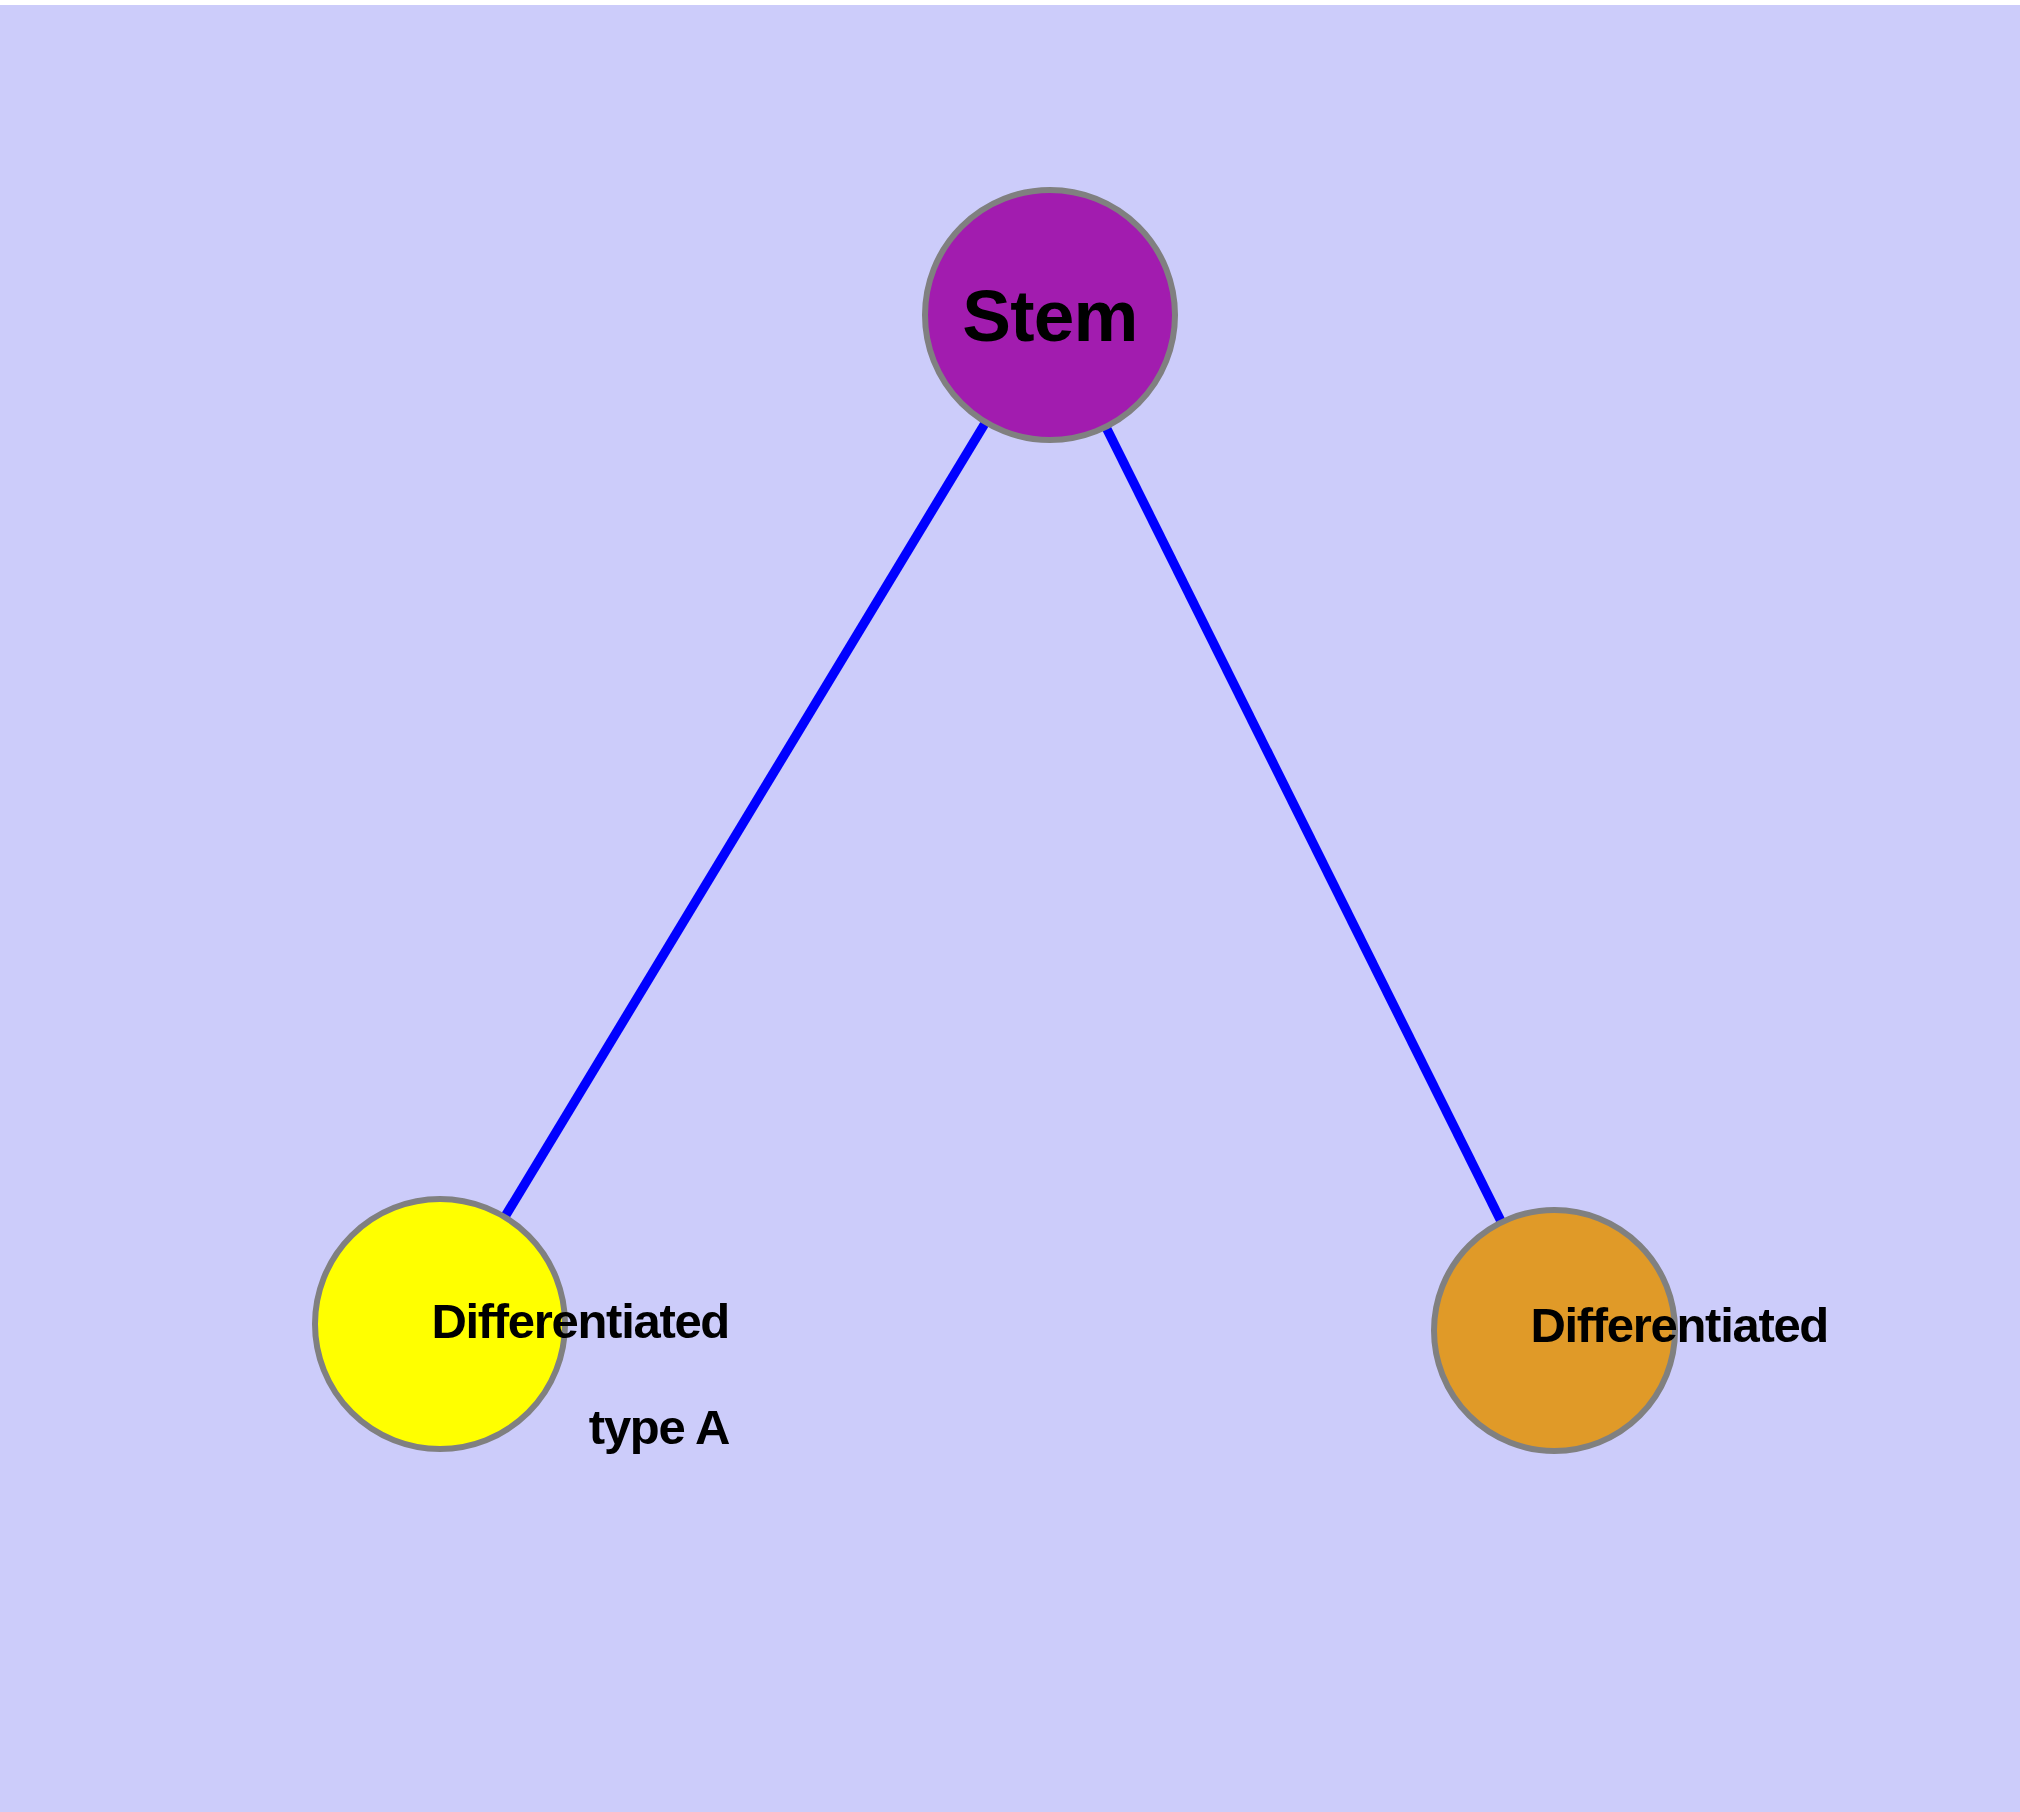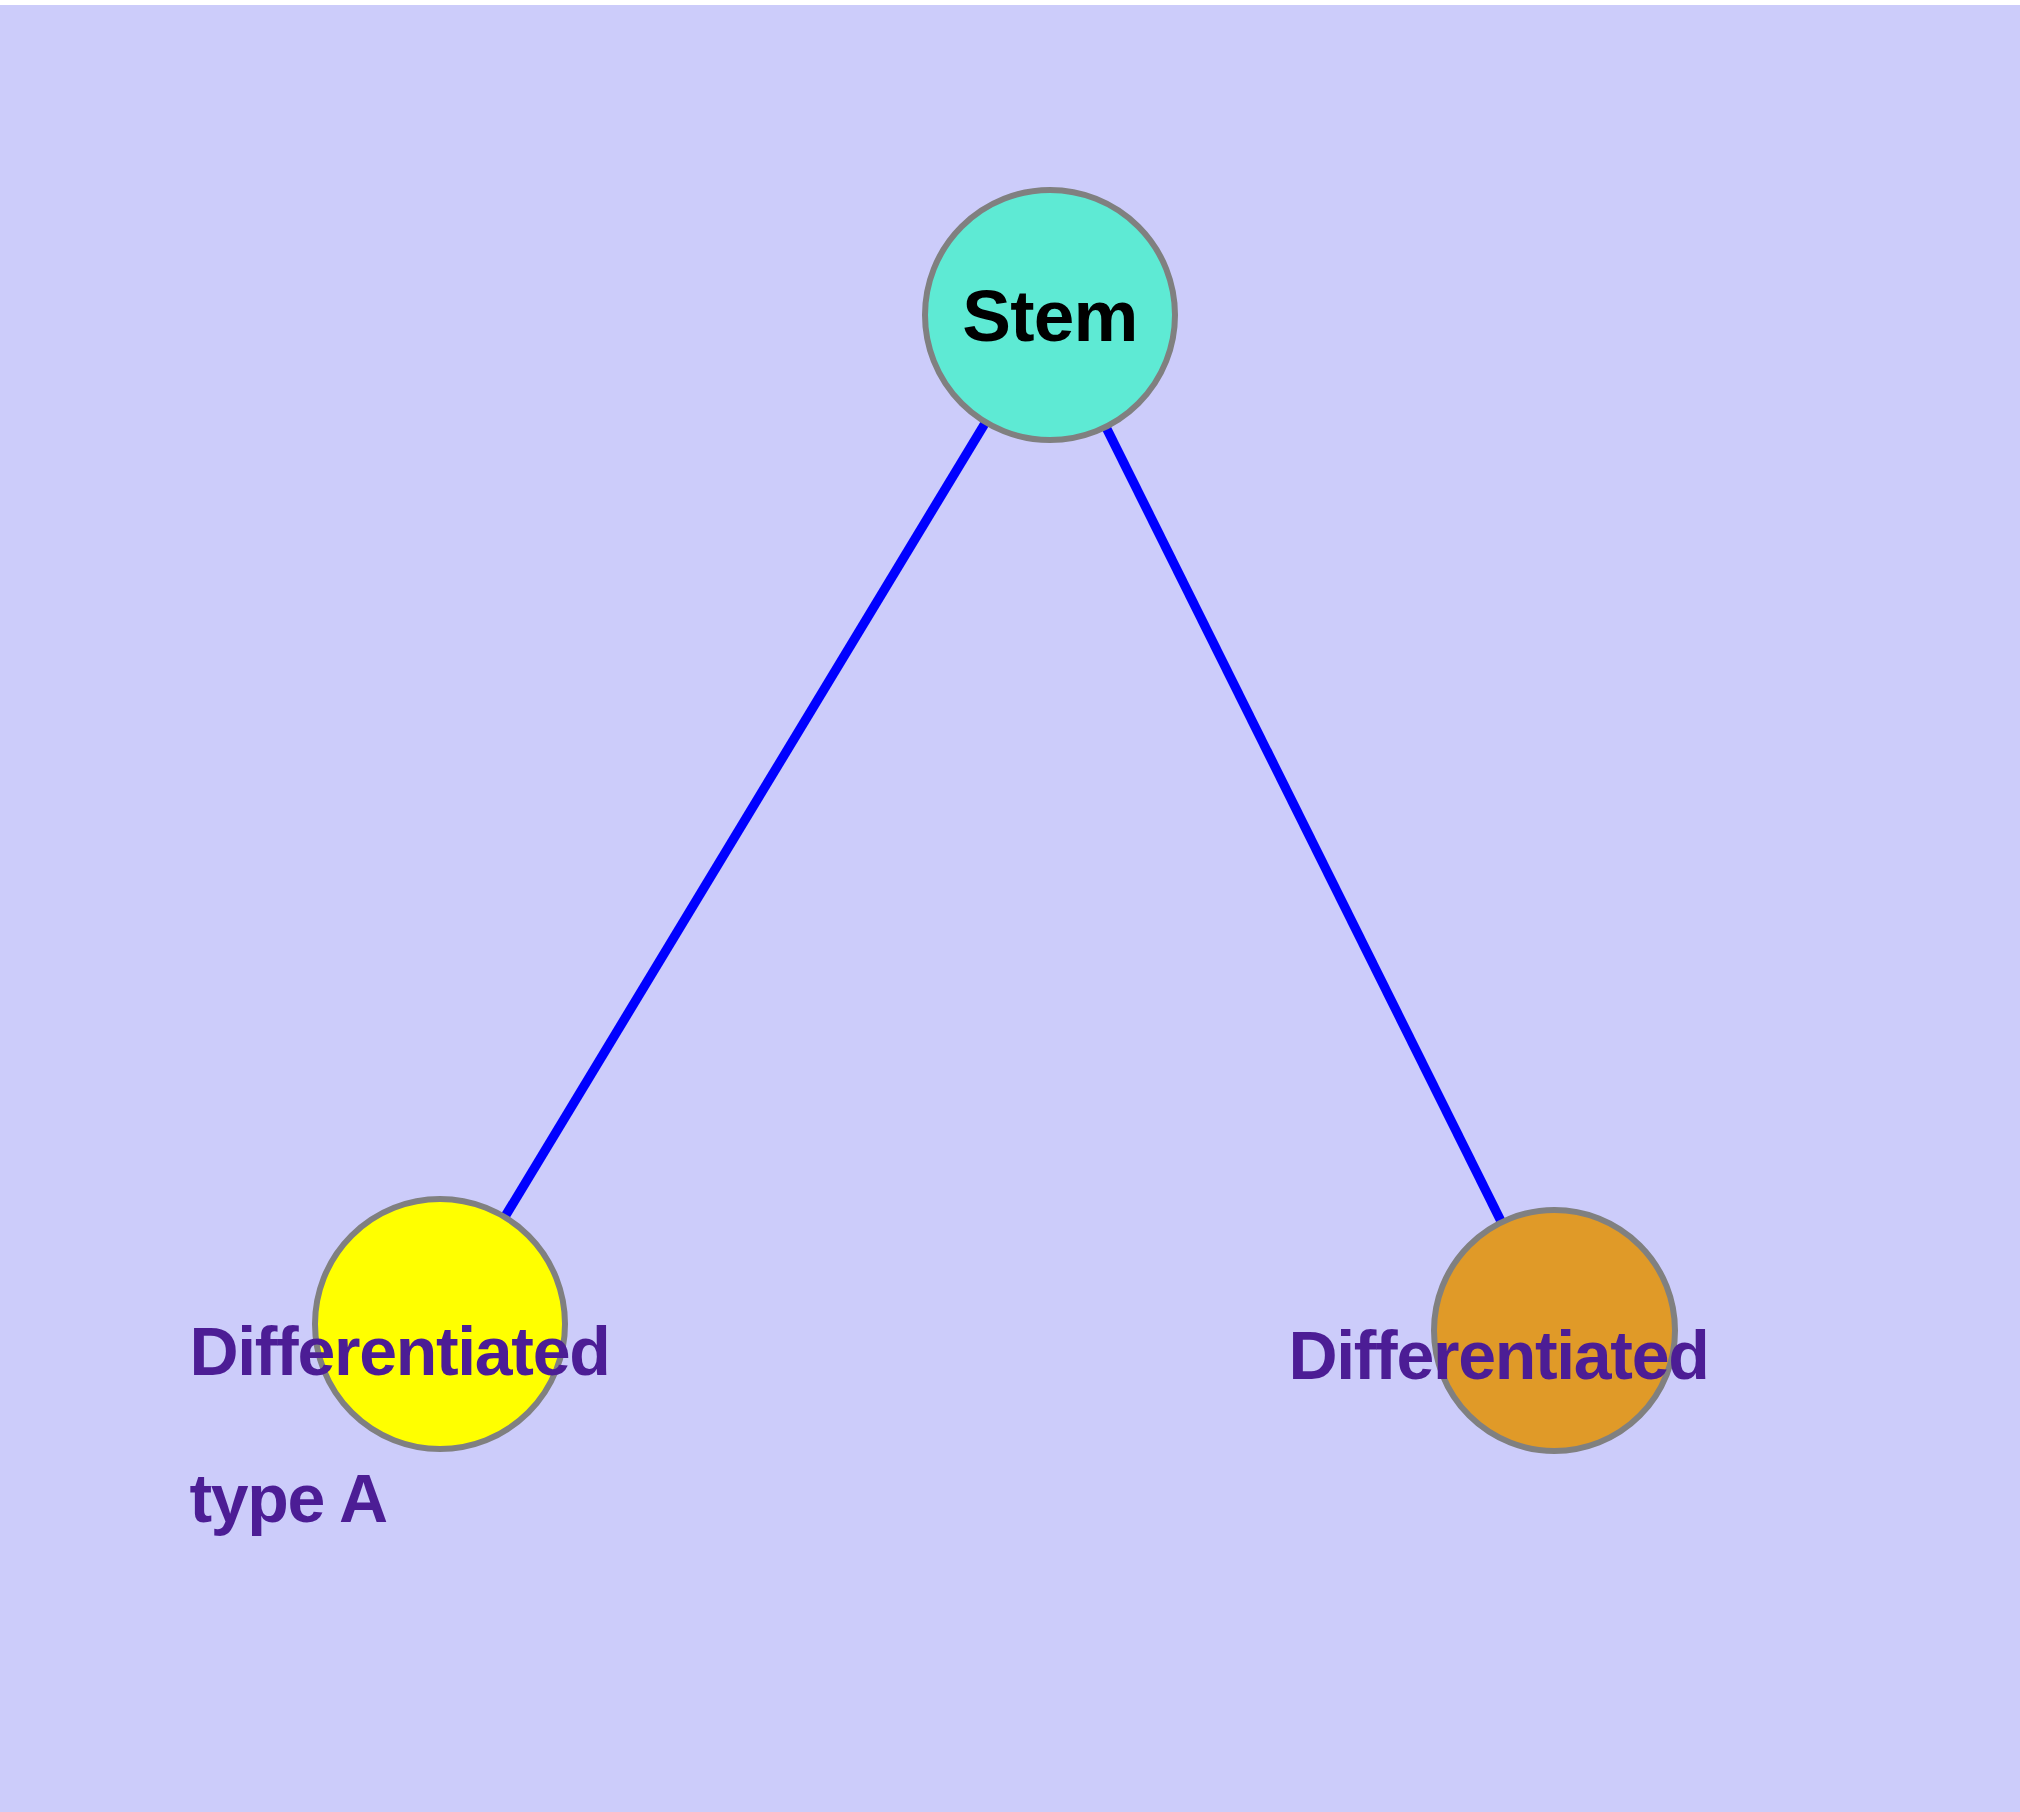--- a/index.html
+++ b/index.html
@@ -44,42 +44,42 @@
     font-weight: bold;
     font-size: 73px;
     color: #000000;
     line-height: 1.0;
     white-space: nowrap;
     letter-spacing: -0.8px;
   }
   .outside-label {
     position: absolute;
     font-weight: bold;
-    font-size: 68px;
-    color: #4c1d95;
+    font-size: 49px;
+    color: #000000;
     line-height: 1.08;
-    text-align: left;
+    text-align: right;
     white-space: pre;
     letter-spacing: -1.3px;
     pointer-events: none;
   }
 </style>
 </head>
 <body>
 
 <div id="canvas" style="background: rgb(204, 204, 250);">
 
   <div id="top-strip"></div>
 
   <svg id="edge-layer" viewBox="0 0 2384 2138" width="2021" height="1812" xmlns="http://www.w3.org/2000/svg">
     <line id="edge-0" x1="1161.868034590852" y1="499.48199838456406" x2="596.131965409148" y2="1434.5180016154359" stroke="#0000ff" stroke-width="11" stroke-linecap="butt"></line>
     <line id="edge-1" x1="1305.3674403091352" y1="505.40300921198656" x2="1770.8596550032519" y2="1441.0736018353955" stroke="#0000ff" stroke-width="11" stroke-linecap="butt"></line>
   </svg>
 
-  <div class="node" id="node-0" style="left: 922px; top: 187px; width: 256px; height: 256px; background: #5eead4; border-color: rgb(128, 128, 128);">
+  <div class="node" id="node-0" style="left: 922px; top: 187px; width: 256px; height: 256px; background: #a21caf; border-color: rgb(128, 128, 128);">
     <span class="node-inner-label">Stem</span>
   </div>
 
   <div class="node" id="node-1" style="left: 312px; top: 1196px; width: 256px; height: 256px; background: rgb(255, 255, 0); border-color: rgb(128, 128, 128);"></div>
 
   <div class="node" id="node-2" style="left: 1431px; top: 1207px; width: 247px; height: 247px; background: rgb(224, 154, 40); border-color: rgb(128, 128, 128);"></div>
 
   <div class="outside-label" id="label-1" style="left:119px; width:610px; top:1242px;">
     <span>Differentiated</span><br>
     <span>type A</span>

